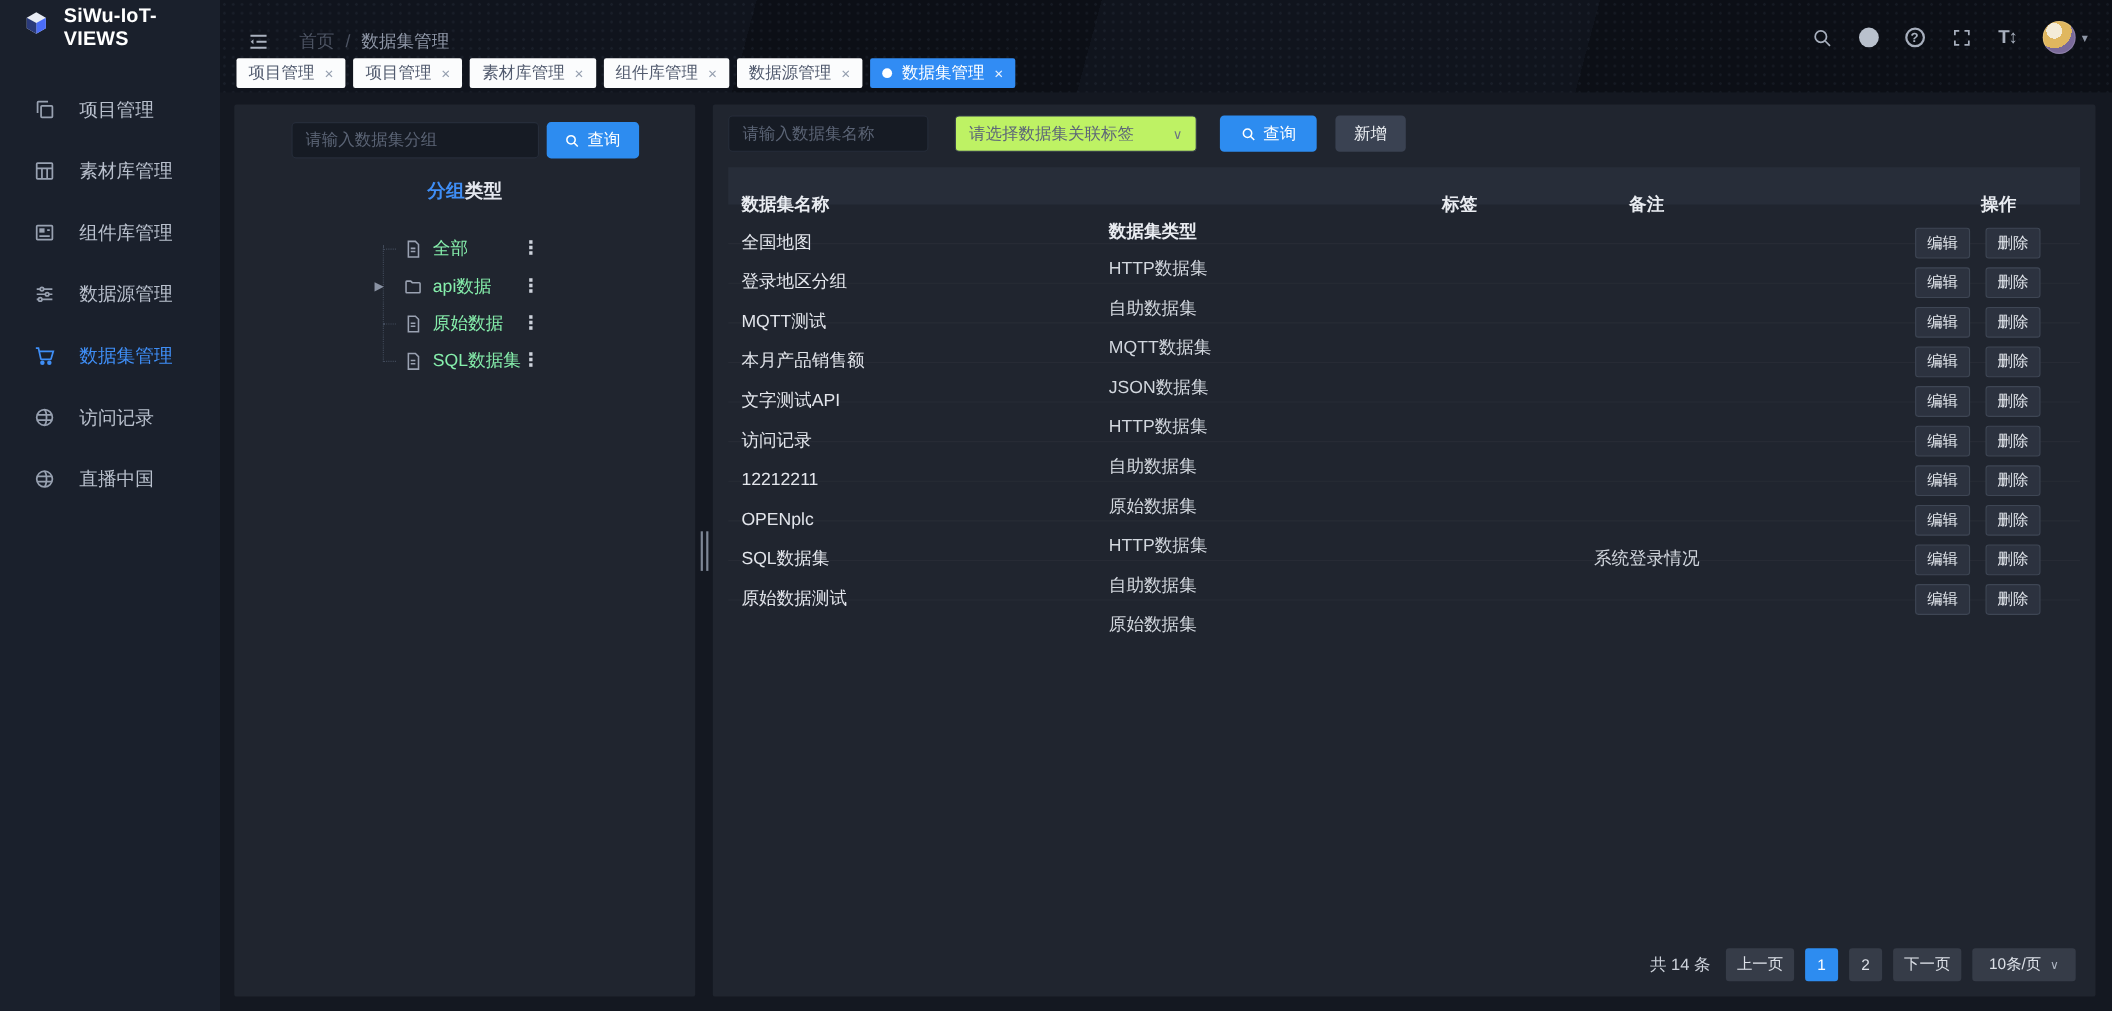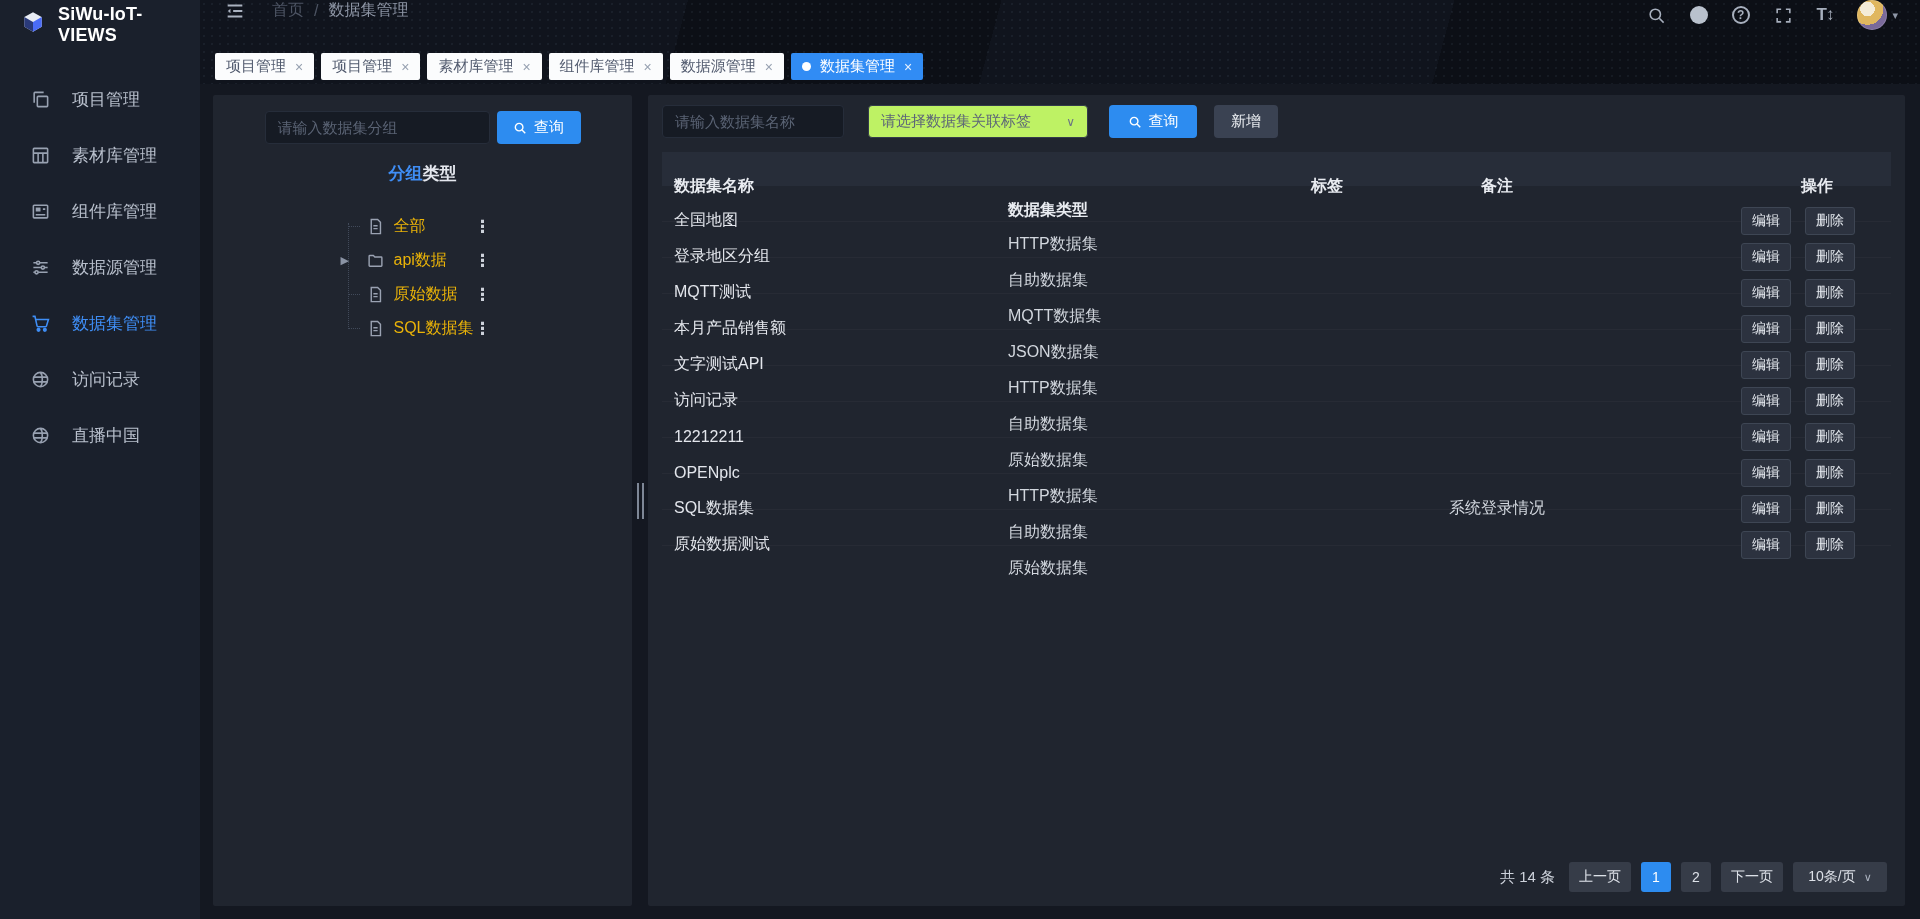--- a/index.html
+++ b/index.html
@@ -15,21 +15,21 @@
   .nav-item { height:56px; display:flex; align-items:center; padding-left:30px; gap:22px; color:#b9c0cd; font-size:17px; cursor:pointer; }
   .nav-item .nicon { width:20px; height:20px; color:#98a1b1; display:flex; align-items:center; justify-content:center; }
   .nav-item.active { color:#3f8ef6; }
   .nav-item.active .nicon { color:#3f8ef6; }
   .nav-item svg { width:19px; height:19px; }
 
   
   .main { flex:1; display:flex; flex-direction:column; min-width:0; }
   .top-wrap { height:84px; position:relative; background:linear-gradient(105deg,#10141d 28%,#0c0f16 28% 46%,#10141d 46% 72%,#0c0f16 72%); }
   .top-wrap::after { content:""; position:absolute; inset:0; background-image:radial-gradient(rgba(150,175,210,.07) 1px,transparent 1.4px); background-size:8px 8px; pointer-events:none; }
-  .topbar { height:49px; display:flex; align-items:flex-start; padding:0 22px 0 24px; position:relative; z-index:2; }
+  .topbar { height:49px; display:flex; align-items:flex-end; padding:0 22px 0 24px; position:relative; z-index:2; }
   .fold { color:#aab2c0; display:flex; cursor:pointer; }
   .fold svg { width:22px; height:22px; }
   .breadcrumb { margin-left:26px; font-size:16px; display:flex; gap:10px; align-items:center; }
   .bc-home { color:#4d5463; }
   .bc-sep { color:#4d5463; }
   .bc-cur { color:#8f97a7; }
   .top-icons { margin-left:auto; display:flex; align-items:center; gap:24px; color:#a7afbd; }
   .top-icons svg { width:19px; height:19px; display:block; }
   .ticon { cursor:pointer; display:flex; align-items:center; }
   .icon-circle-filled { width:18px; height:18px; border-radius:50%; background:#b9c1cd; }
@@ -63,21 +63,21 @@
   .tree-tabs { margin-top:18px; display:flex; }
   .tree-tab { flex:1; text-align:center; font-size:17px; font-weight:bold; color:#e4e7ee; cursor:pointer; }
   .tree-tab.active { color:#3f8ef6; }
   .tree { margin-top:24px; position:relative; flex:1; }
   .tree .vline { position:absolute; left:21px; top:14px; height:106px; border-left:1px dotted #414a5a; }
   .tree-node { height:34px; display:flex; align-items:center; position:relative; padding-left:40px; cursor:pointer; }
   .tree-node .stub { position:absolute; left:21px; width:12px; border-top:1px dotted #414a5a; }
   .tree-node .caret { position:absolute; left:13px; color:#8a93a4; font-size:11px; }
   .tree-node .ticon-tree { width:17px; height:17px; color:#9aa2b2; flex:0 0 17px; }
   .tree-node .ticon-tree svg { width:17px; height:17px; }
-  .tree-node .tlabel { margin-left:9px; font-size:16px; color:#eab308; }
+  .tree-node .tlabel { margin-left:9px; font-size:16px; color:#86efac; }
   .tree-node .more { margin-left:auto; margin-right:26px; color:#cdd2db; font-size:17px; font-weight:bold; width:18px; text-align:center; cursor:pointer; }
 
   
   .splitter { width:16px; flex:0 0 16px; display:flex; align-items:center; justify-content:center; }
   .split-handle { width:7px; height:36px; border-left:2px solid #7e8796; border-right:2px solid #7e8796; cursor:col-resize; }
 
   
   .table-panel { flex:1; min-width:0; padding:10px 14px 14px; display:flex; flex-direction:column; }
   .toolbar { display:flex; align-items:center; }
   .toolbar .input { width:182px; }

